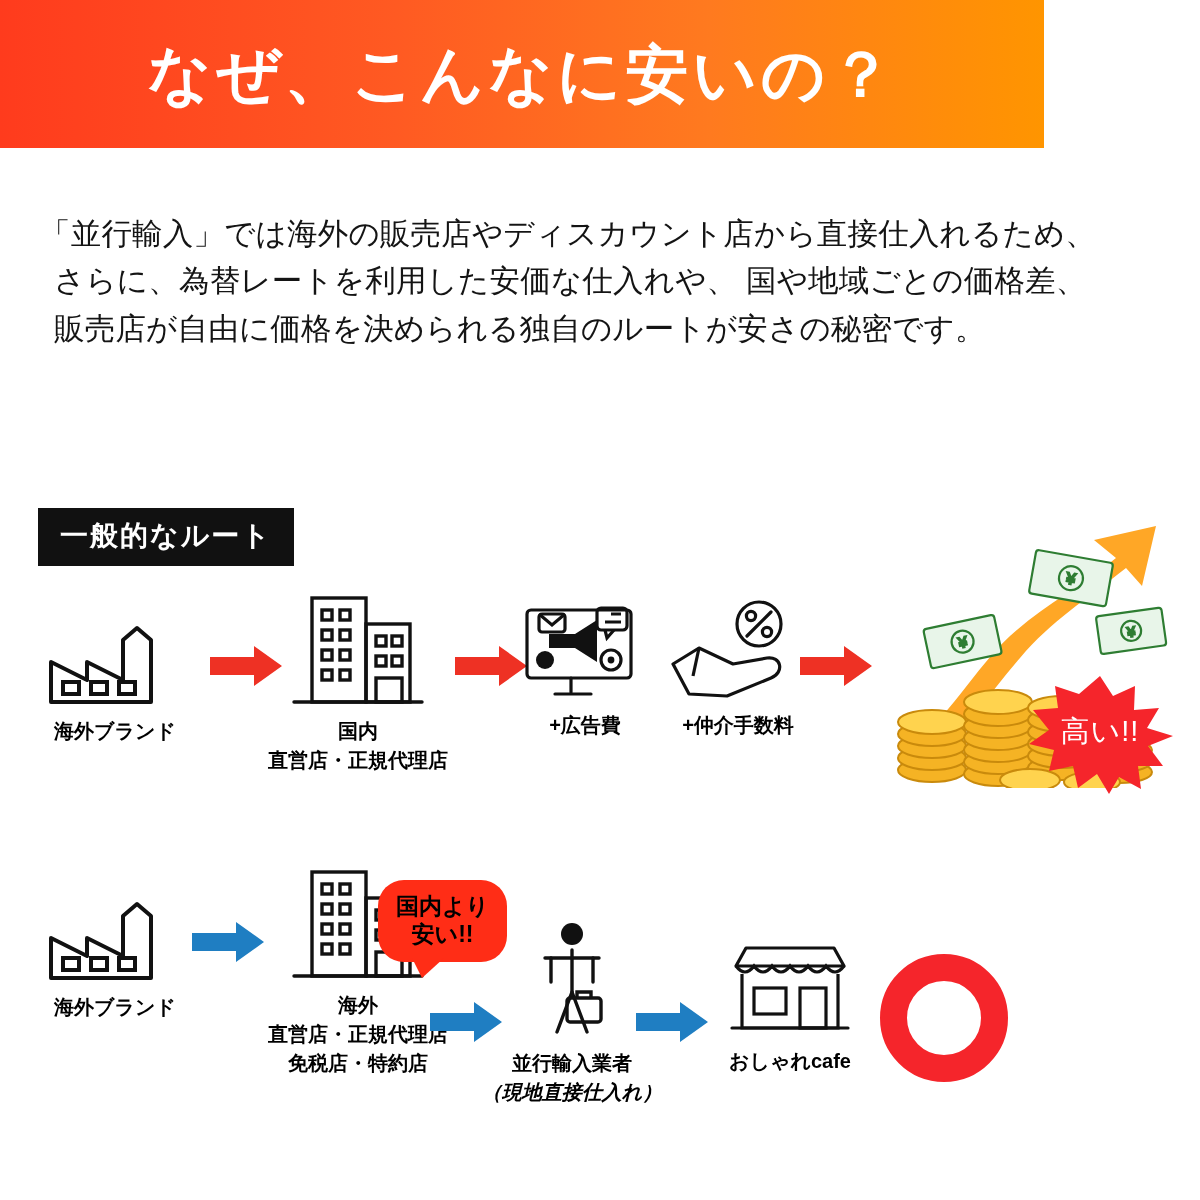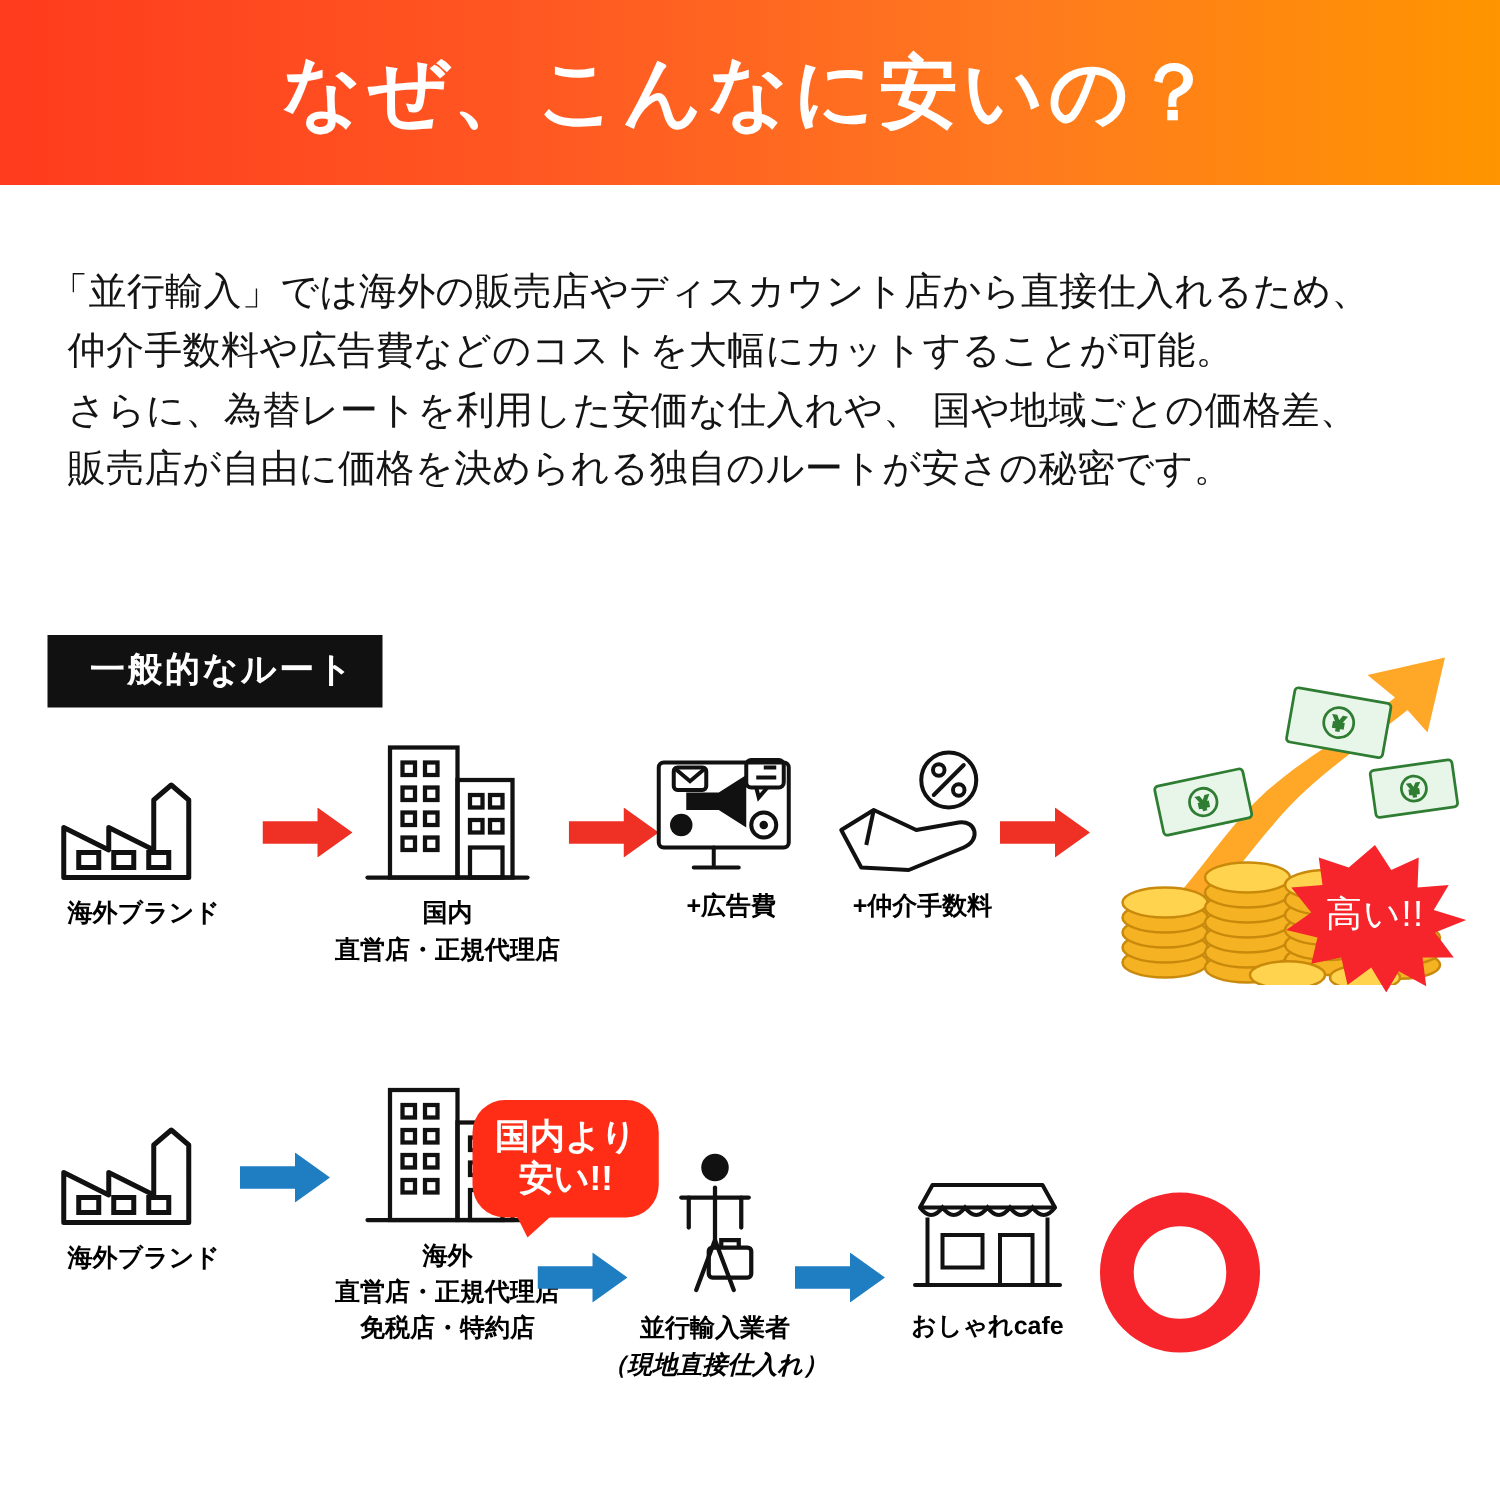--- a/index.html
+++ b/index.html
@@ -11,21 +11,21 @@
     width: 1200px;
     height: 1200px;
     font-family: "Liberation Sans", sans-serif;
     color: #1a1a1a;
     overflow: hidden;
     position: relative;
   }
 
   
   .header {
-    width: 1200px;
+    width: 1044px;
     height: 148px;
     background: linear-gradient(90deg, #ff3b1d 0%, #ff5a22 38%, #ff7a1f 68%, #ff9500 100%);
     display: flex;
     align-items: center;
     justify-content: center;
   }
   .header-title {
     color: #ffffff;
     font-size: 63px;
     font-weight: 700;
@@ -53,21 +53,21 @@
   .route-a { top: 508px; }
   .route-b { top: 836px; }
 
   .route-label {
     display: inline-block;
     background: #111111;
     color: #ffffff;
     font-size: 28px;
     font-weight: 700;
     letter-spacing: 2px;
-    padding: 9px 22px 11px 34px;
+    padding: 9px 22px 11px 22px;
     margin-left: 38px;
   }
 
   .flow {
     position: relative;
     margin-top: 22px;
     height: 230px;
   }
 
   .node {
@@ -90,24 +90,24 @@
   }
 
   .arrow {
     position: absolute;
   }
 
   
   .bubble {
     position: absolute;
     background: #ff2d16;
-    color: #ffffff;
+    color: #000000;
     border-radius: 26px;
     padding: 12px 18px 14px 18px;
-    font-size: 28px;
+    font-size: 23px;
     font-weight: 700;
     line-height: 1.22;
     text-align: center;
     white-space: nowrap;
   }
   .bubble::after {
     content: "";
     position: absolute;
     bottom: -16px;
     left: 34px;
@@ -147,21 +147,20 @@
 </style>
 </head>
 <body>
 
 <div class="header">
   <div class="header-title">なぜ、こんなに安いの？</div>
 </div>
 
 <div class="lead">
   <span class="line">「並行輸入」では海外の販売店やディスカウント店から直接仕入れるため、</span>
-  <span class="line indent">仲介手数料や広告費などのコストを大幅にカットすることが可能。</span>
   <span class="line indent">さらに、為替レートを利用した安価な仕入れや、 国や地域ごとの価格差、</span>
   <span class="line indent">販売店が自由に価格を決められる独自のルートが安さの秘密です。</span>
 </div>
 
 <div class="route-section route-a">
 
   <div class="route-label">一般的なルート</div>
 
   <div class="flow">
 

